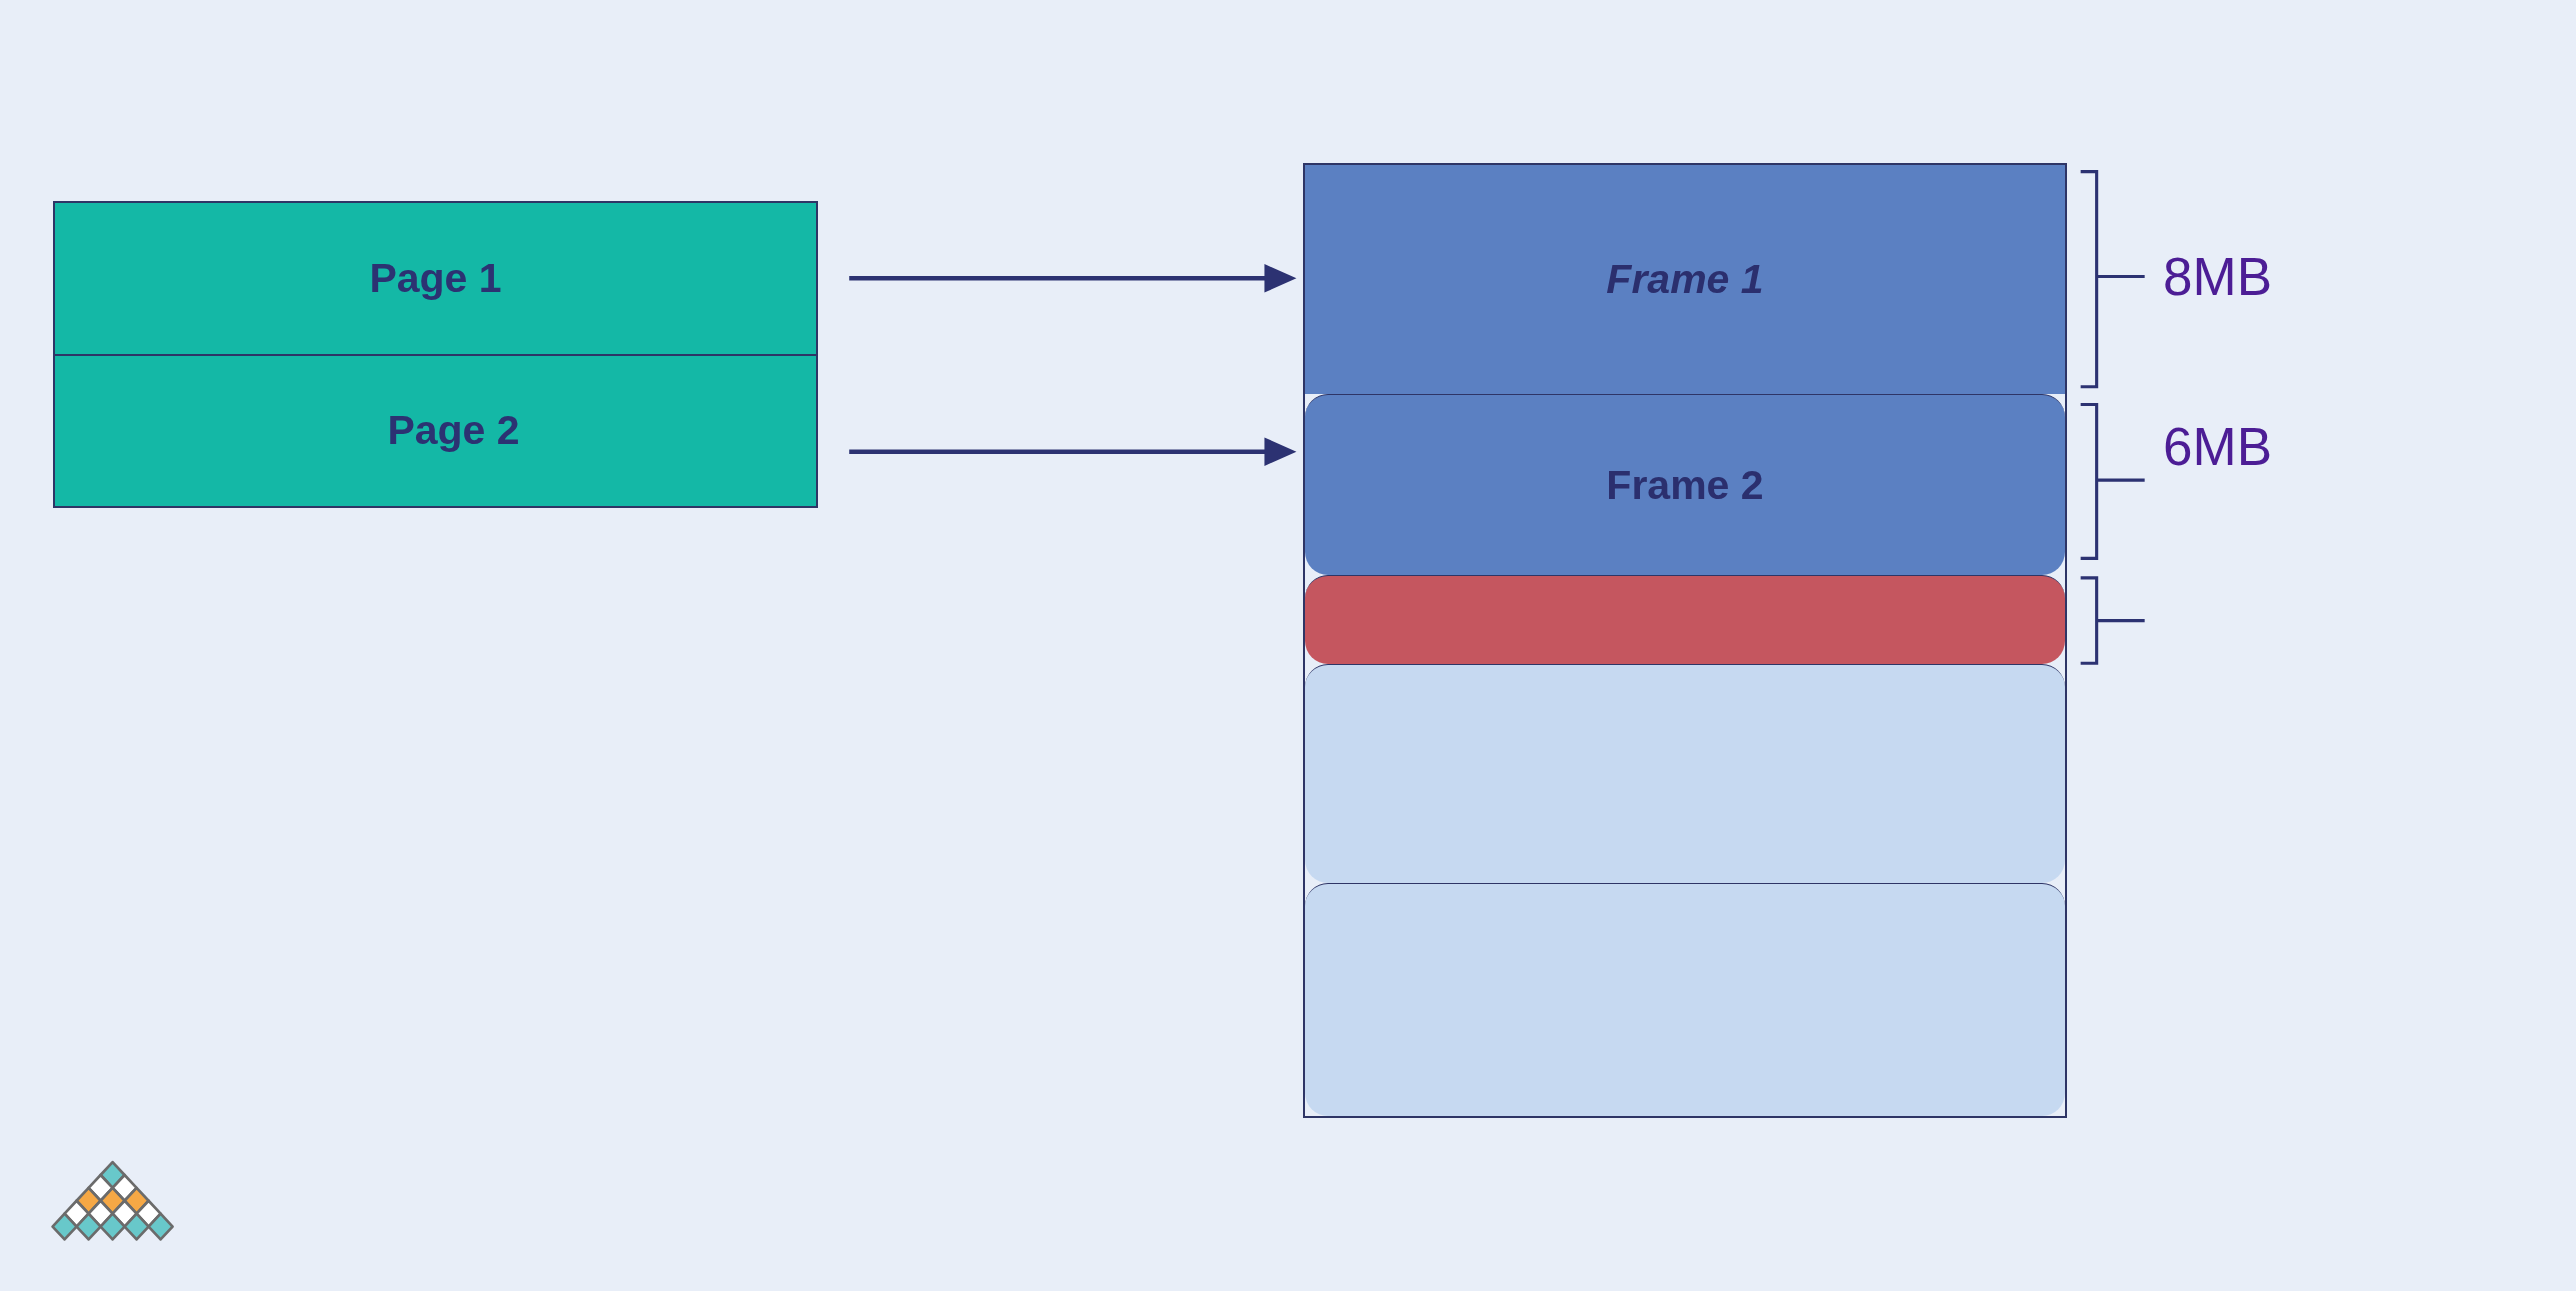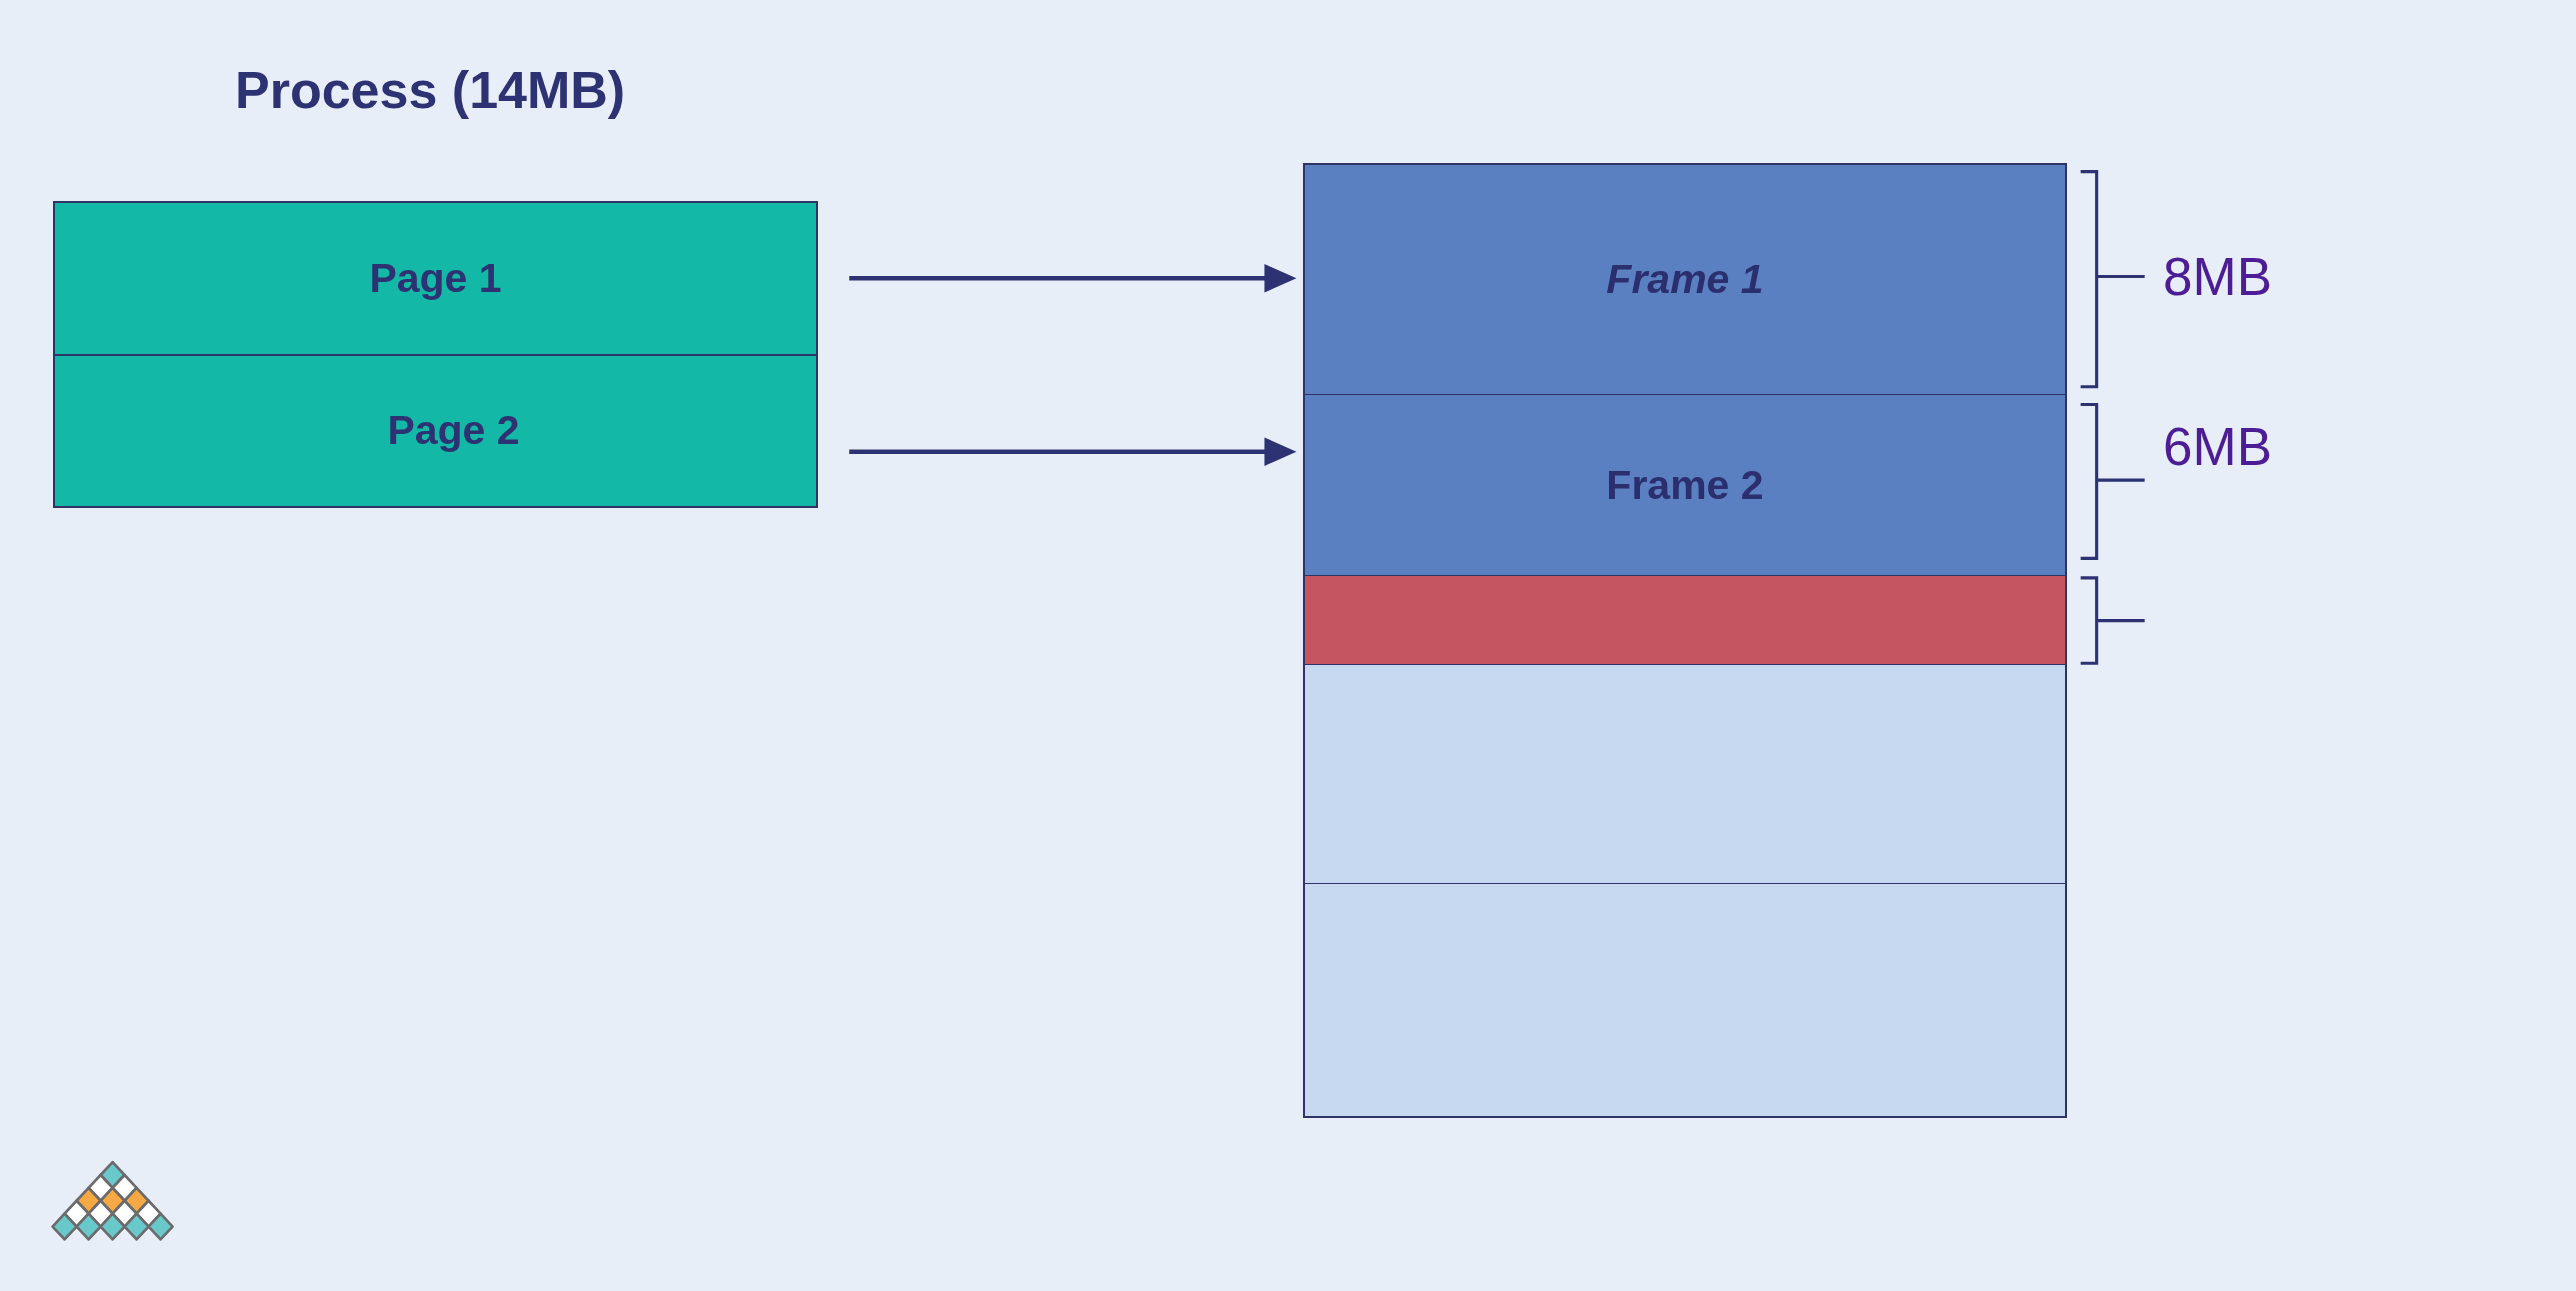--- a/index.html
+++ b/index.html
@@ -28,21 +28,21 @@
   .page-seg + .page-seg{border-top:2.7px solid #2e3566;padding-left:36px;}
   .page-label{font-size:41px;font-weight:bold;color:#2c3272;}
 
   
   .memory-box{
     position:absolute;left:1303px;top:163px;width:760px;height:951px;
     border:2.7px solid #2e3566;
     display:flex;flex-direction:column;
   }
   .mem-seg{display:flex;align-items:center;justify-content:center;}
-  .mem-seg + .mem-seg{border-top:1.8px solid #2e3566;}
+  .mem-seg + .mem-seg{border-top:1.8px solid #2e3566;border-radius:23px;}
   .seg-0{height:229px;font-style:italic;}
   .seg-1{height:180px;}
   .seg-2{height:88px;}
   .seg-3{height:218px;}
   .seg-4{flex:1;}
   .mem-label{font-size:41px;font-weight:bold;color:#2b2f6e;}
 
   
   .size-label{
     position:absolute;left:2163px;height:53px;line-height:53px;
@@ -65,21 +65,20 @@
   .logo-bold{font-weight:bold;}
   .logo-light{font-weight:normal;color:#757575;}
 
   svg.overlay{position:absolute;left:0;top:0;pointer-events:none;}
 </style>
 </head>
 <body>
 
 <div class="canvas">
 
-  <div class="diagram-title">Process (14MB)</div>
 
   <div class="process-box">
     <div class="page-seg">
       <span class="page-label">Page 1</span>
     </div>
     <div class="page-seg">
       <span class="page-label">Page 2</span>
     </div>
   </div>
 

